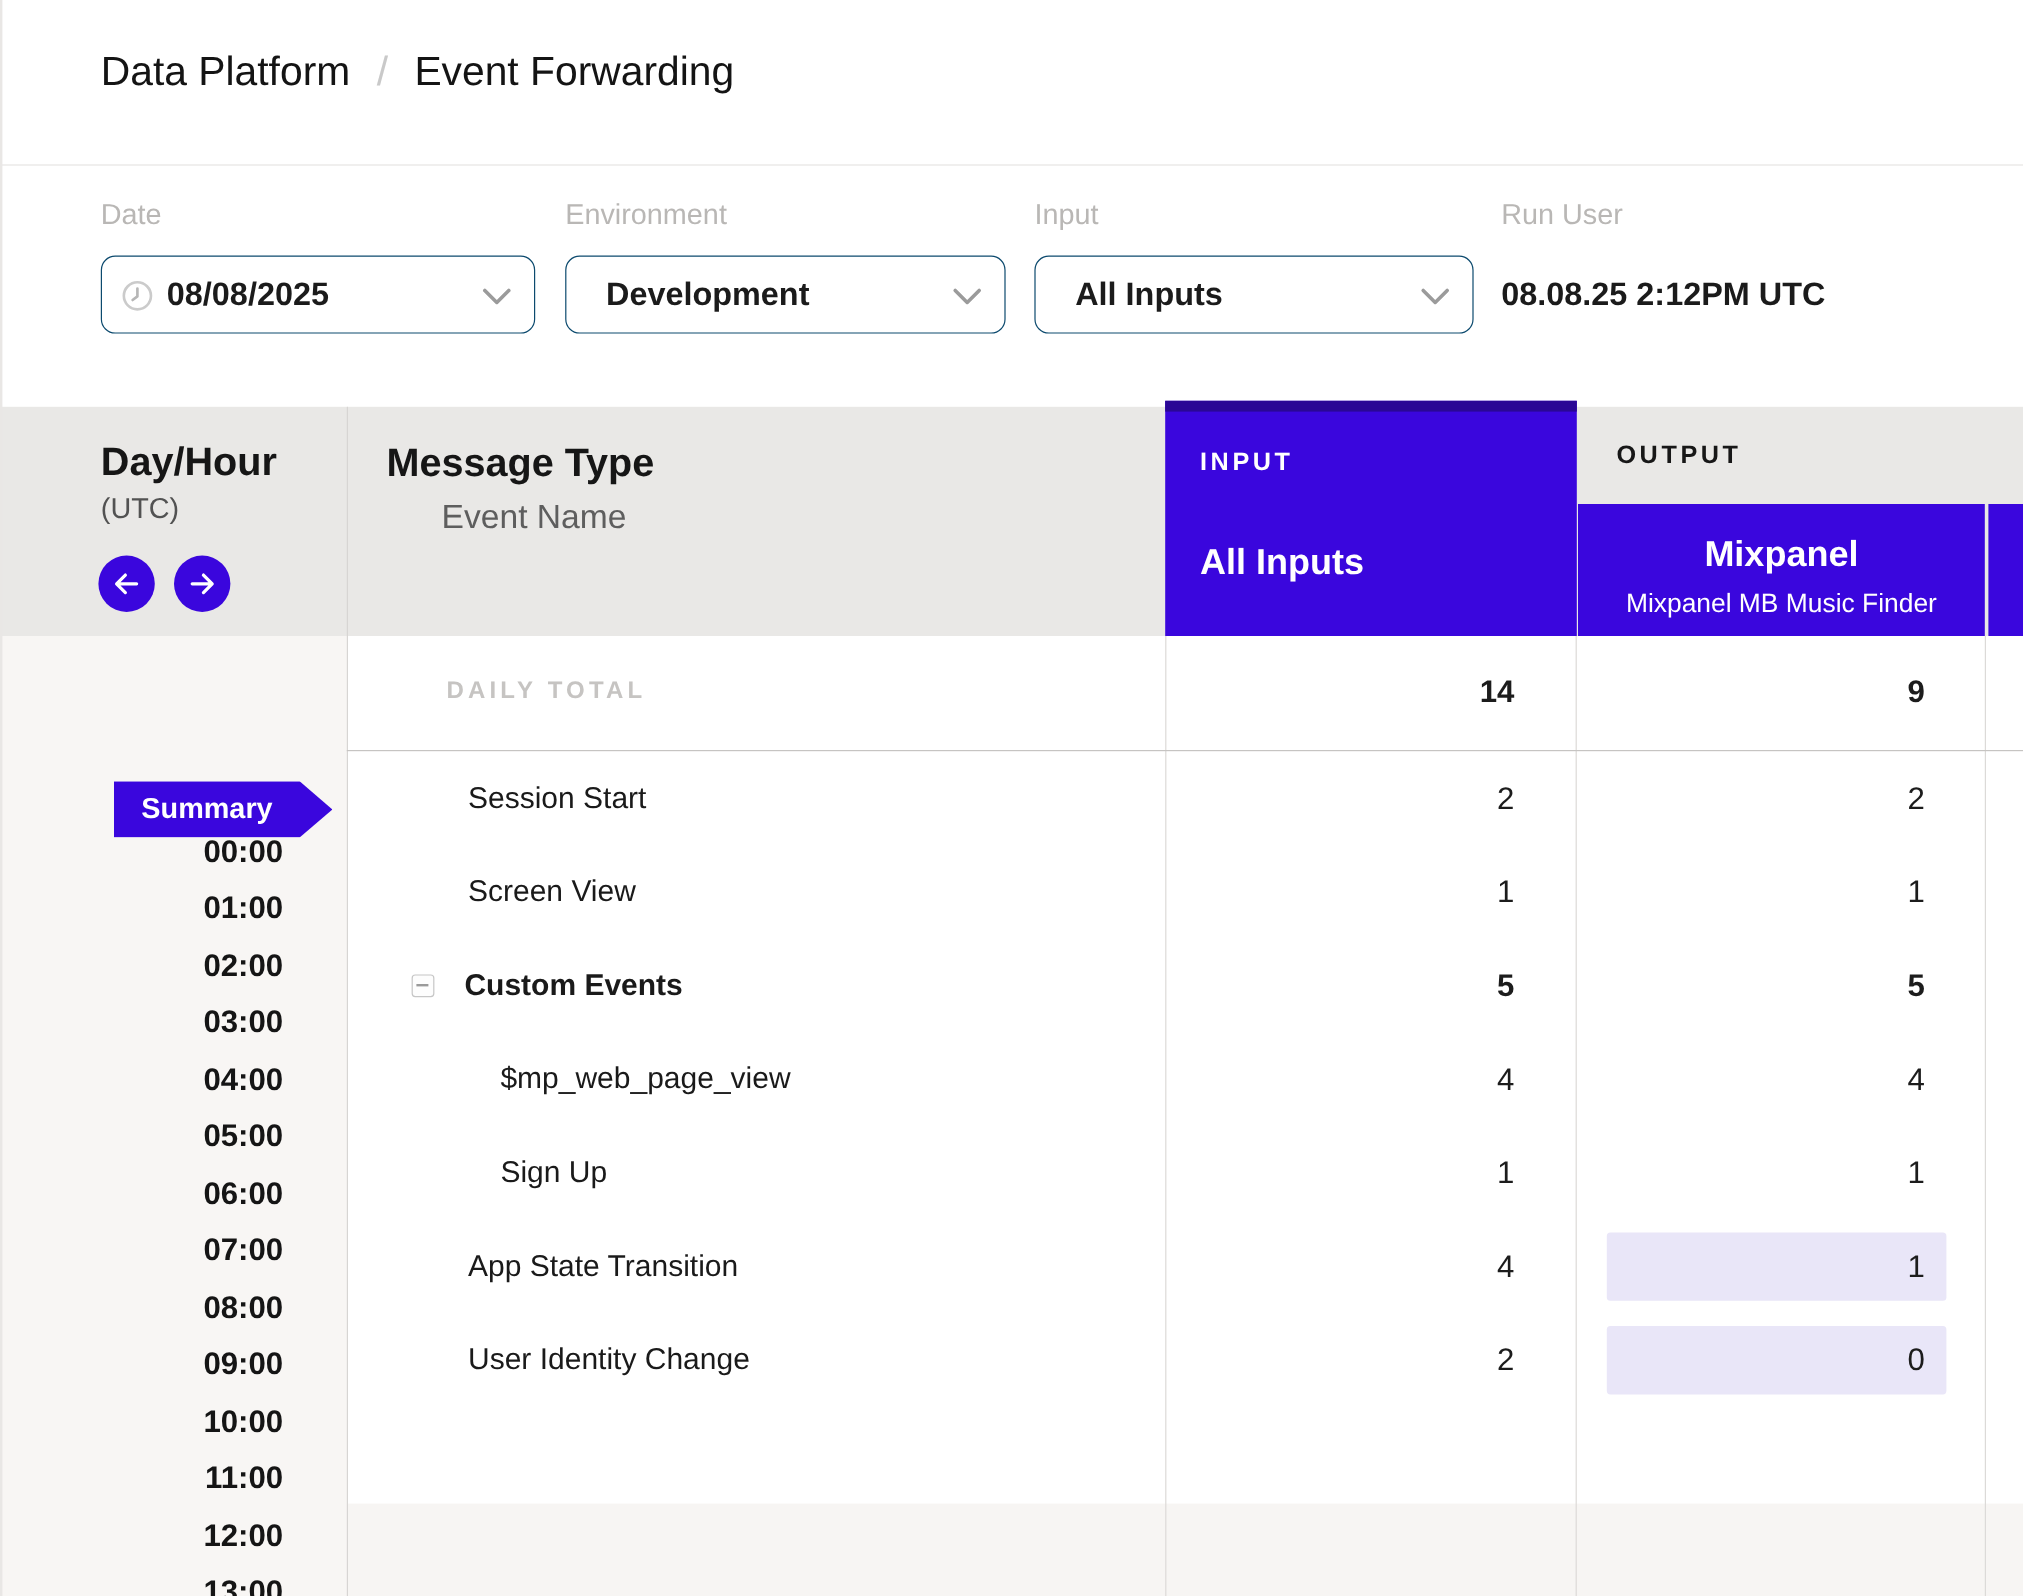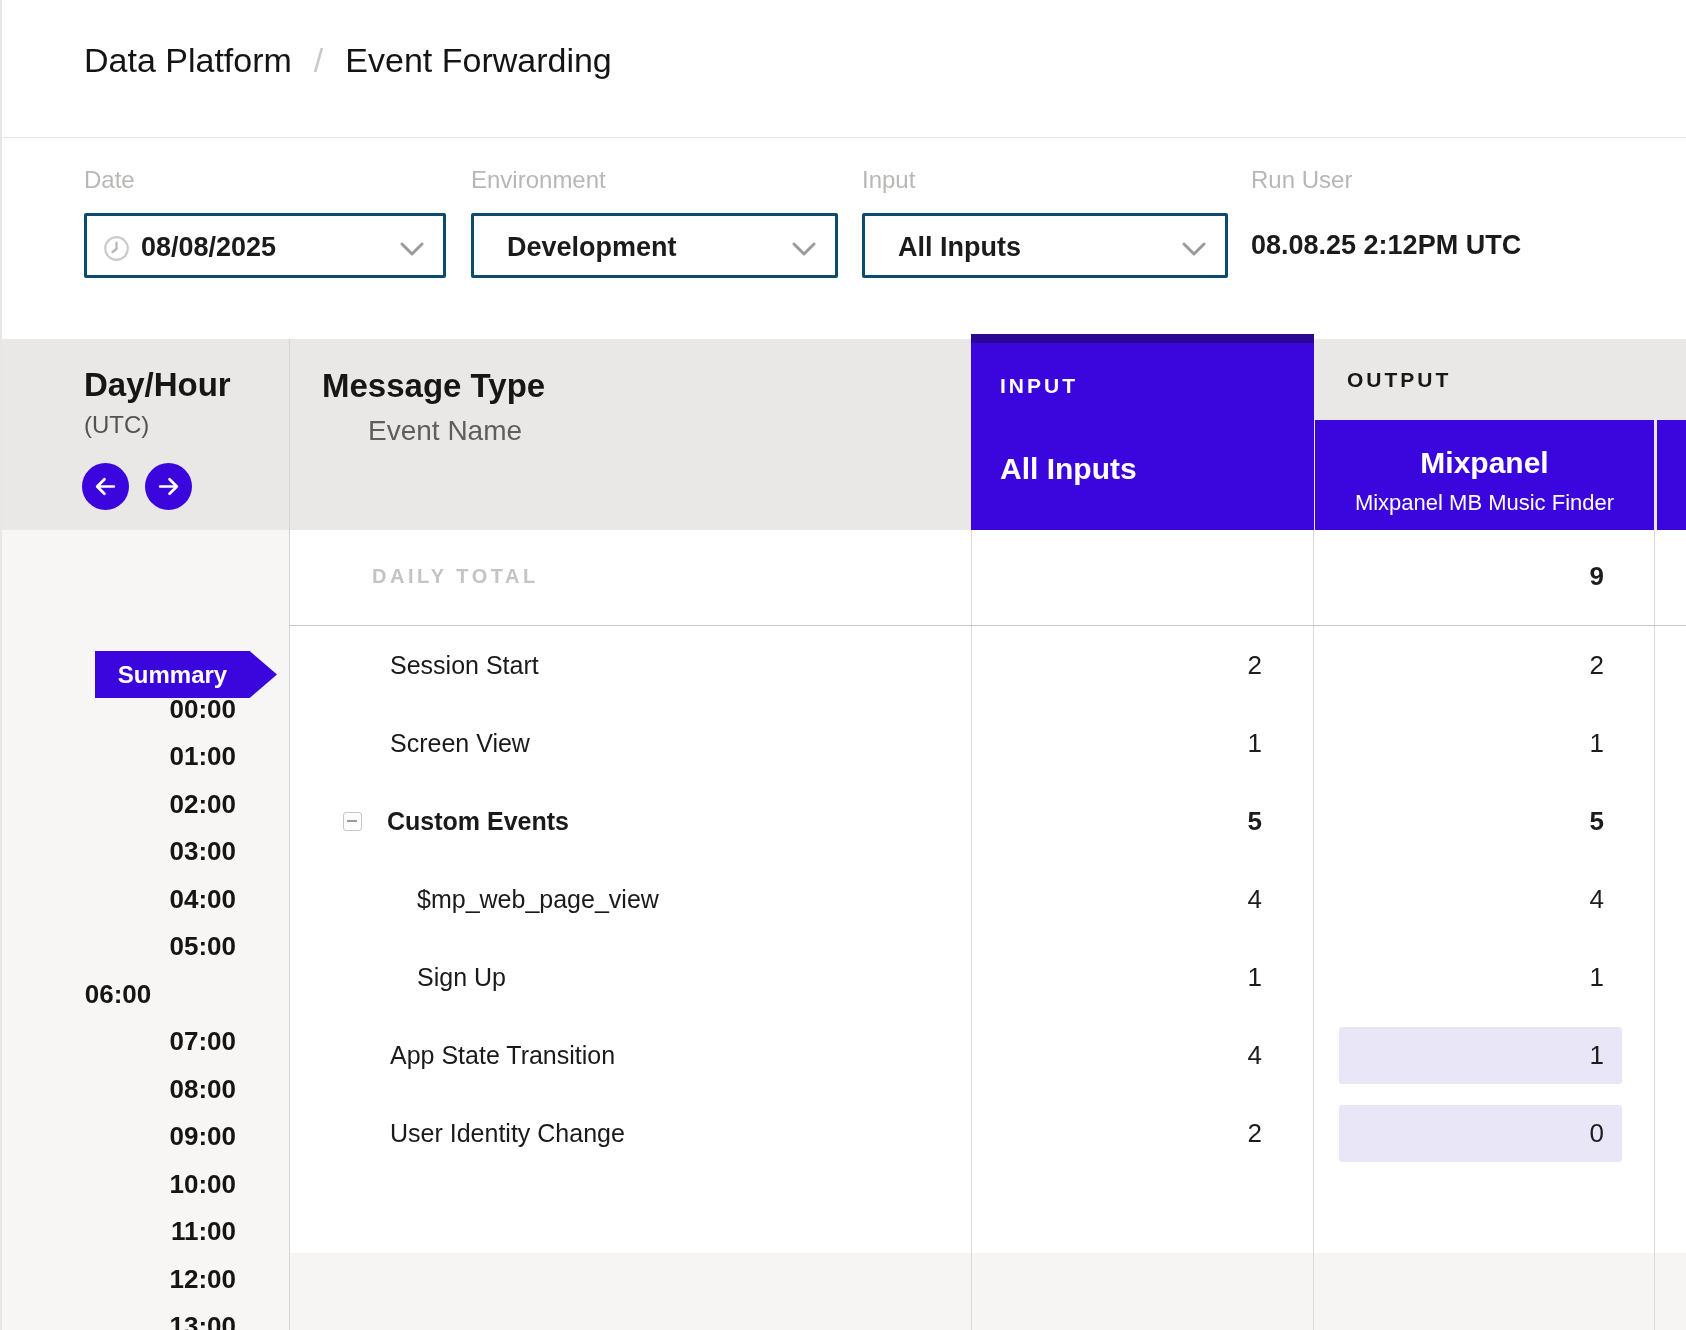--- a/index.html
+++ b/index.html
@@ -8,21 +8,21 @@
     font-family:"Liberation Sans",sans-serif;color:#161616;
   }
   .abs{position:absolute;}
   
   .topbar{left:0;top:0;width:1686px;height:138px;background:#fff;border-bottom:1px solid #e7e5e3;box-sizing:border-box;}
   .breadcrumb{left:84px;top:40px;height:40px;line-height:40px;font-size:34px;white-space:nowrap;}
   .bc-parent,.bc-current{color:#141414;font-weight:500;}
   .bc-sep{color:#c9c9c9;font-weight:300;padding:0 22px;}
   
   .f-label{top:166px;height:28px;line-height:28px;font-size:24px;color:#b9b7b5;}
-  .f-box{top:213px;height:65px;background:#fff;border:3px solid #0c4a6e;border-radius:2px;box-sizing:border-box;cursor:pointer;}
+  .f-box{top:213px;height:65px;background:#fff;border:1px solid #0c4a6e;border-radius:12px;box-sizing:border-box;cursor:pointer;}
   .f-box .inner{position:absolute;left:0;top:0;right:0;bottom:0;}
   .f-value{position:absolute;top:0;height:63px;line-height:63px;font-size:27px;font-weight:700;color:#1b1b1b;white-space:nowrap;}
   .chev{position:absolute;top:25px;}
   .rundate{top:213px;height:65px;line-height:65px;font-size:27px;font-weight:700;color:#1b1b1b;white-space:nowrap;}
   
   .head-band{left:0;top:339px;width:1686px;height:191px;background:#e9e8e6;}
   .dh-title{left:84px;top:366px;font-size:33px;font-weight:700;line-height:38px;}
   .dh-sub{left:84px;top:410px;font-size:24px;color:#525252;line-height:30px;}
   .nav-btn{width:47px;height:47px;border-radius:50%;background:#3a06dd;top:463px;cursor:pointer;}
   .nav-btn svg{position:absolute;left:11px;top:11px;}
@@ -153,20 +153,21 @@
   <div class="abs footer-gray"></div>
 
   <div class="abs vline sidebar-line"></div>
   <div class="abs vline c1"></div>
   <div class="abs vline c2"></div>
   <div class="abs vline c3"></div>
 
   <div class="abs dt-row">
     <span class="dt-label">DAILY TOTAL</span>
   </div>
+  <div class="abs val v-in bold" style="top:548px;">14</div>
   <div class="abs val v-out bold" style="top:548px;">9</div>
   <div class="abs dt-underline"></div>
 
   <div class="abs row" style="top:637px;">
     <span class="row-name lvl0">Session Start</span>
     <span class="val v-in">2</span>
     <span class="val v-out">2</span>
   </div>
 
   <div class="abs row" style="top:715px;">
@@ -211,21 +212,21 @@
   <div class="abs summary-flag">
     <span>Summary</span>
   </div>
 
   <div class="abs hour" style="top:693px;">00:00</div>
   <div class="abs hour" style="top:740px;">01:00</div>
   <div class="abs hour" style="top:788px;">02:00</div>
   <div class="abs hour" style="top:835px;">03:00</div>
   <div class="abs hour" style="top:883px;">04:00</div>
   <div class="abs hour" style="top:930px;">05:00</div>
-  <div class="abs hour" style="top:978px;text-align:center;">06:00</div>
+  <div class="abs hour" style="top:978px;">06:00</div>
   <div class="abs hour" style="top:1025px;">07:00</div>
   <div class="abs hour" style="top:1073px;">08:00</div>
   <div class="abs hour" style="top:1120px;">09:00</div>
   <div class="abs hour" style="top:1168px;">10:00</div>
   <div class="abs hour" style="top:1215px;">11:00</div>
   <div class="abs hour" style="top:1263px;">12:00</div>
   <div class="abs hour" style="top:1310px;">13:00</div>
 
   <div class="abs page-left-edge"></div>
 </div>

